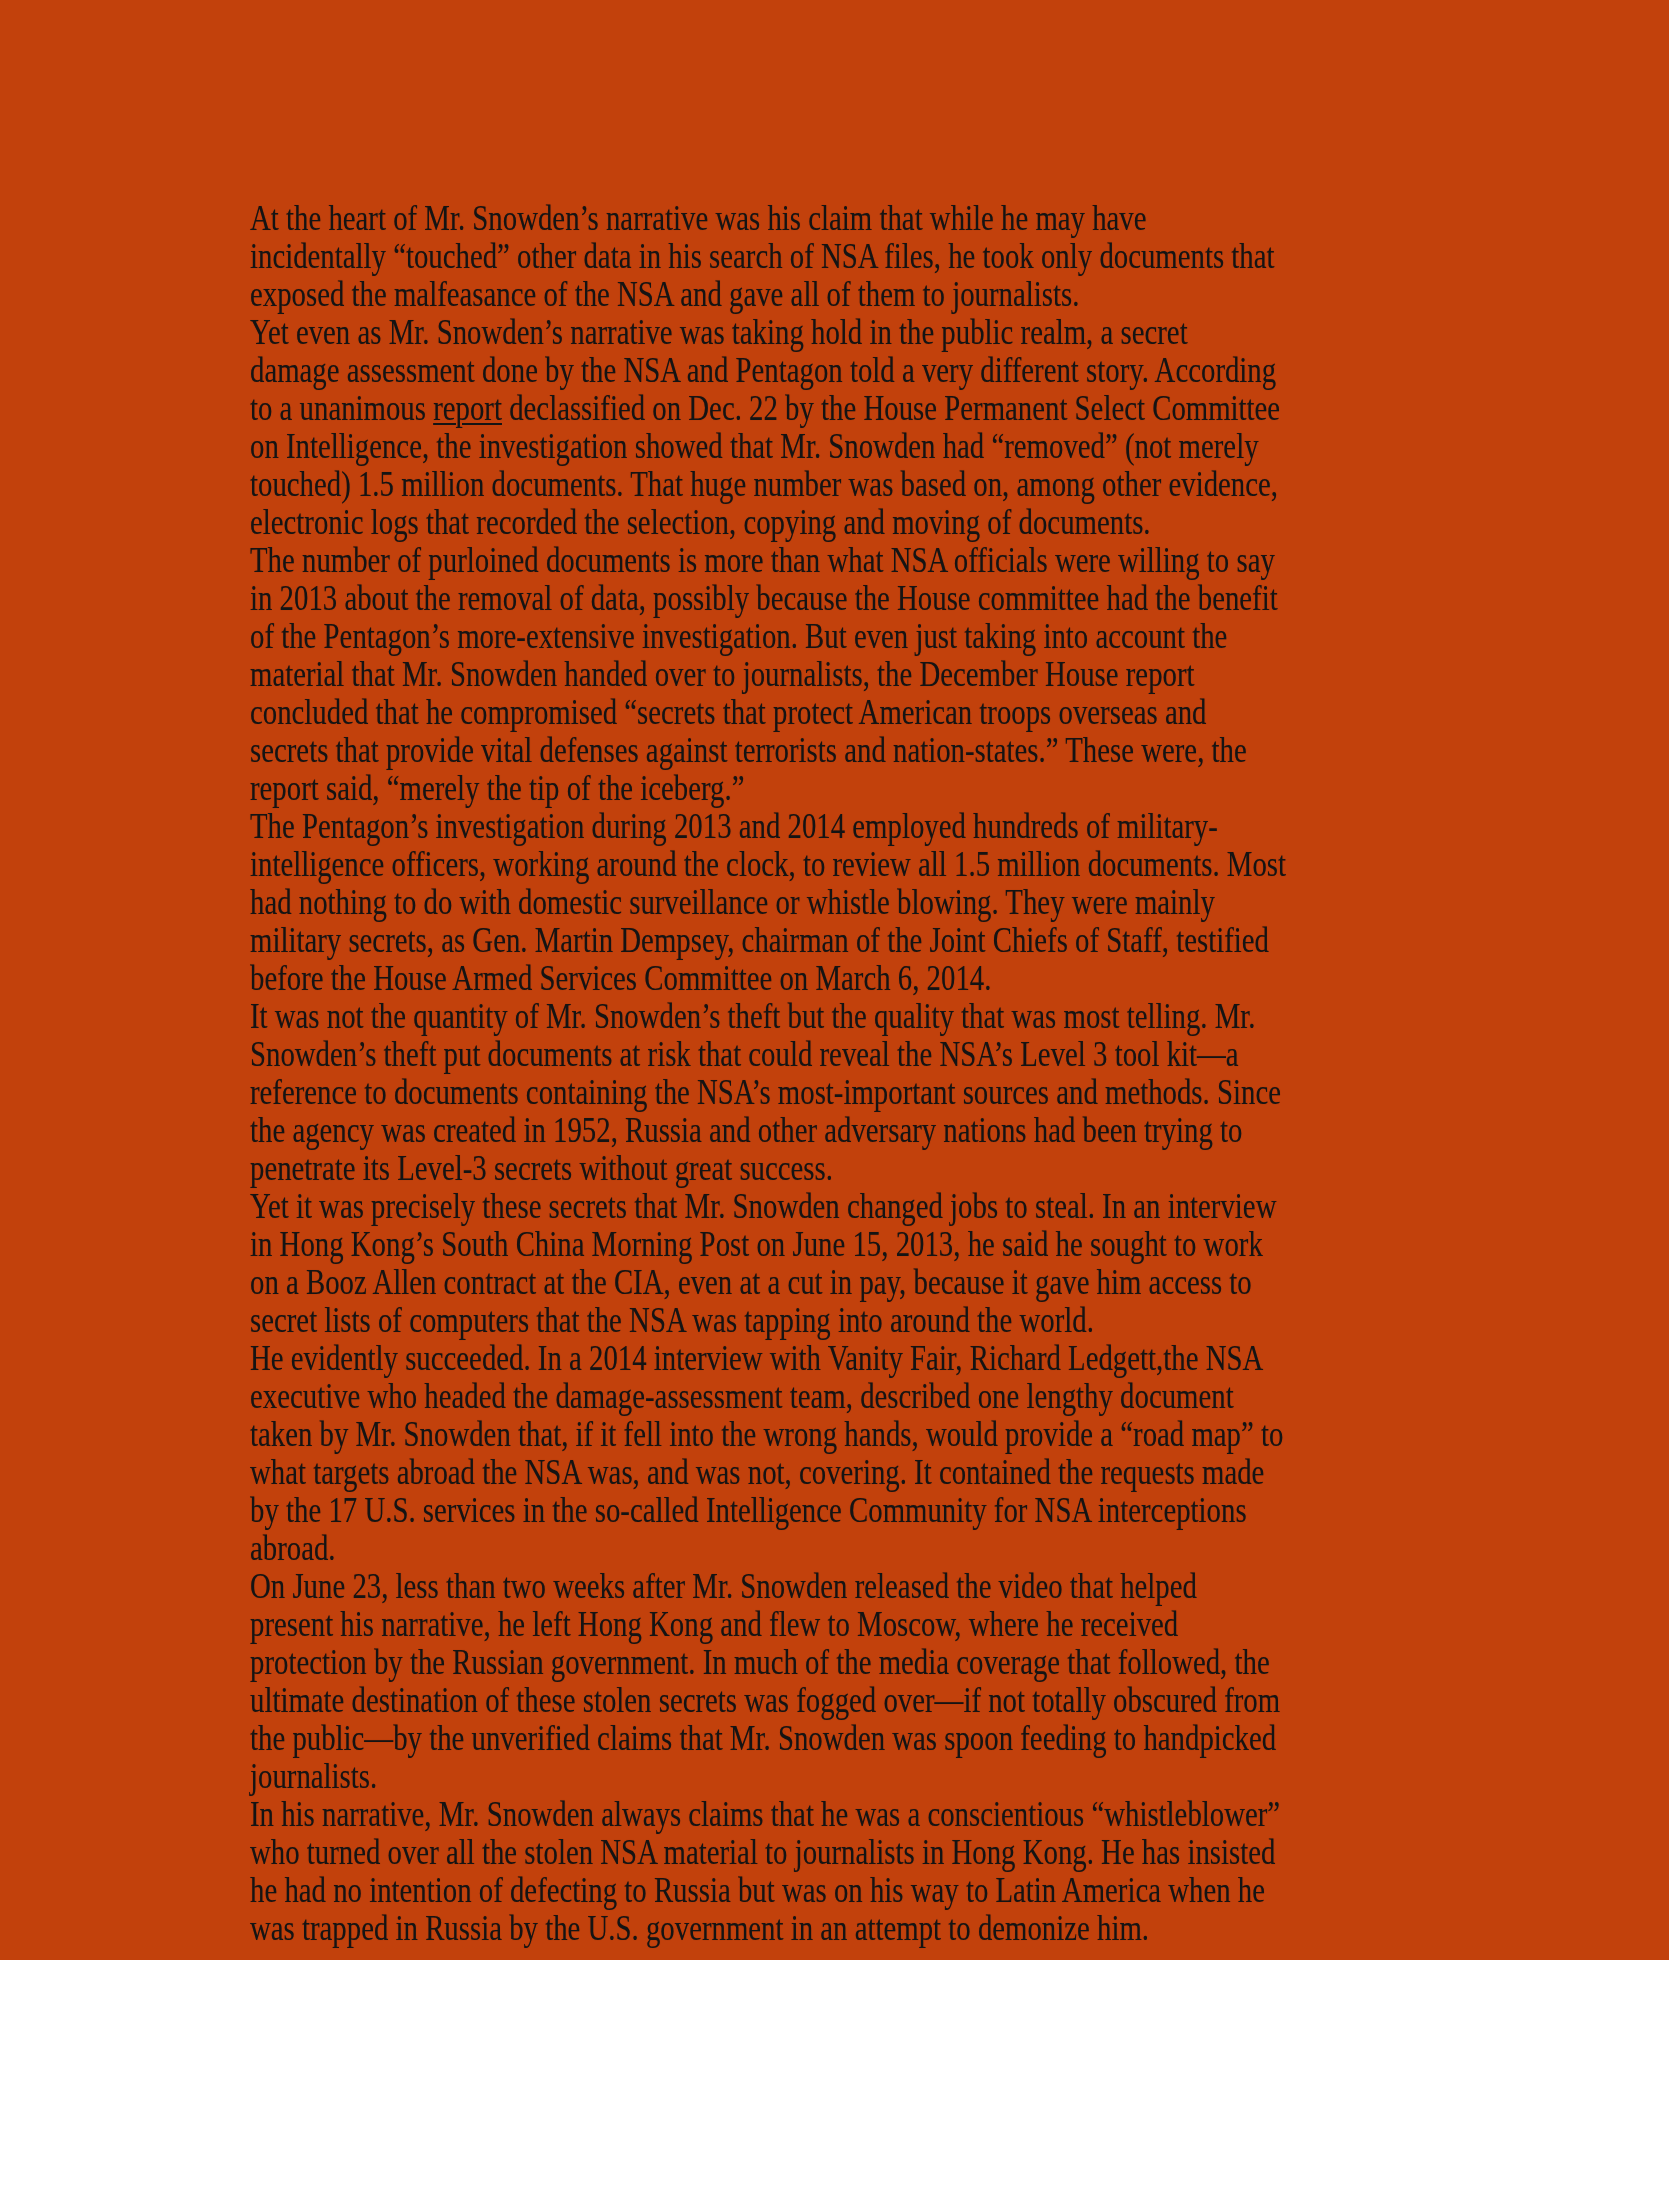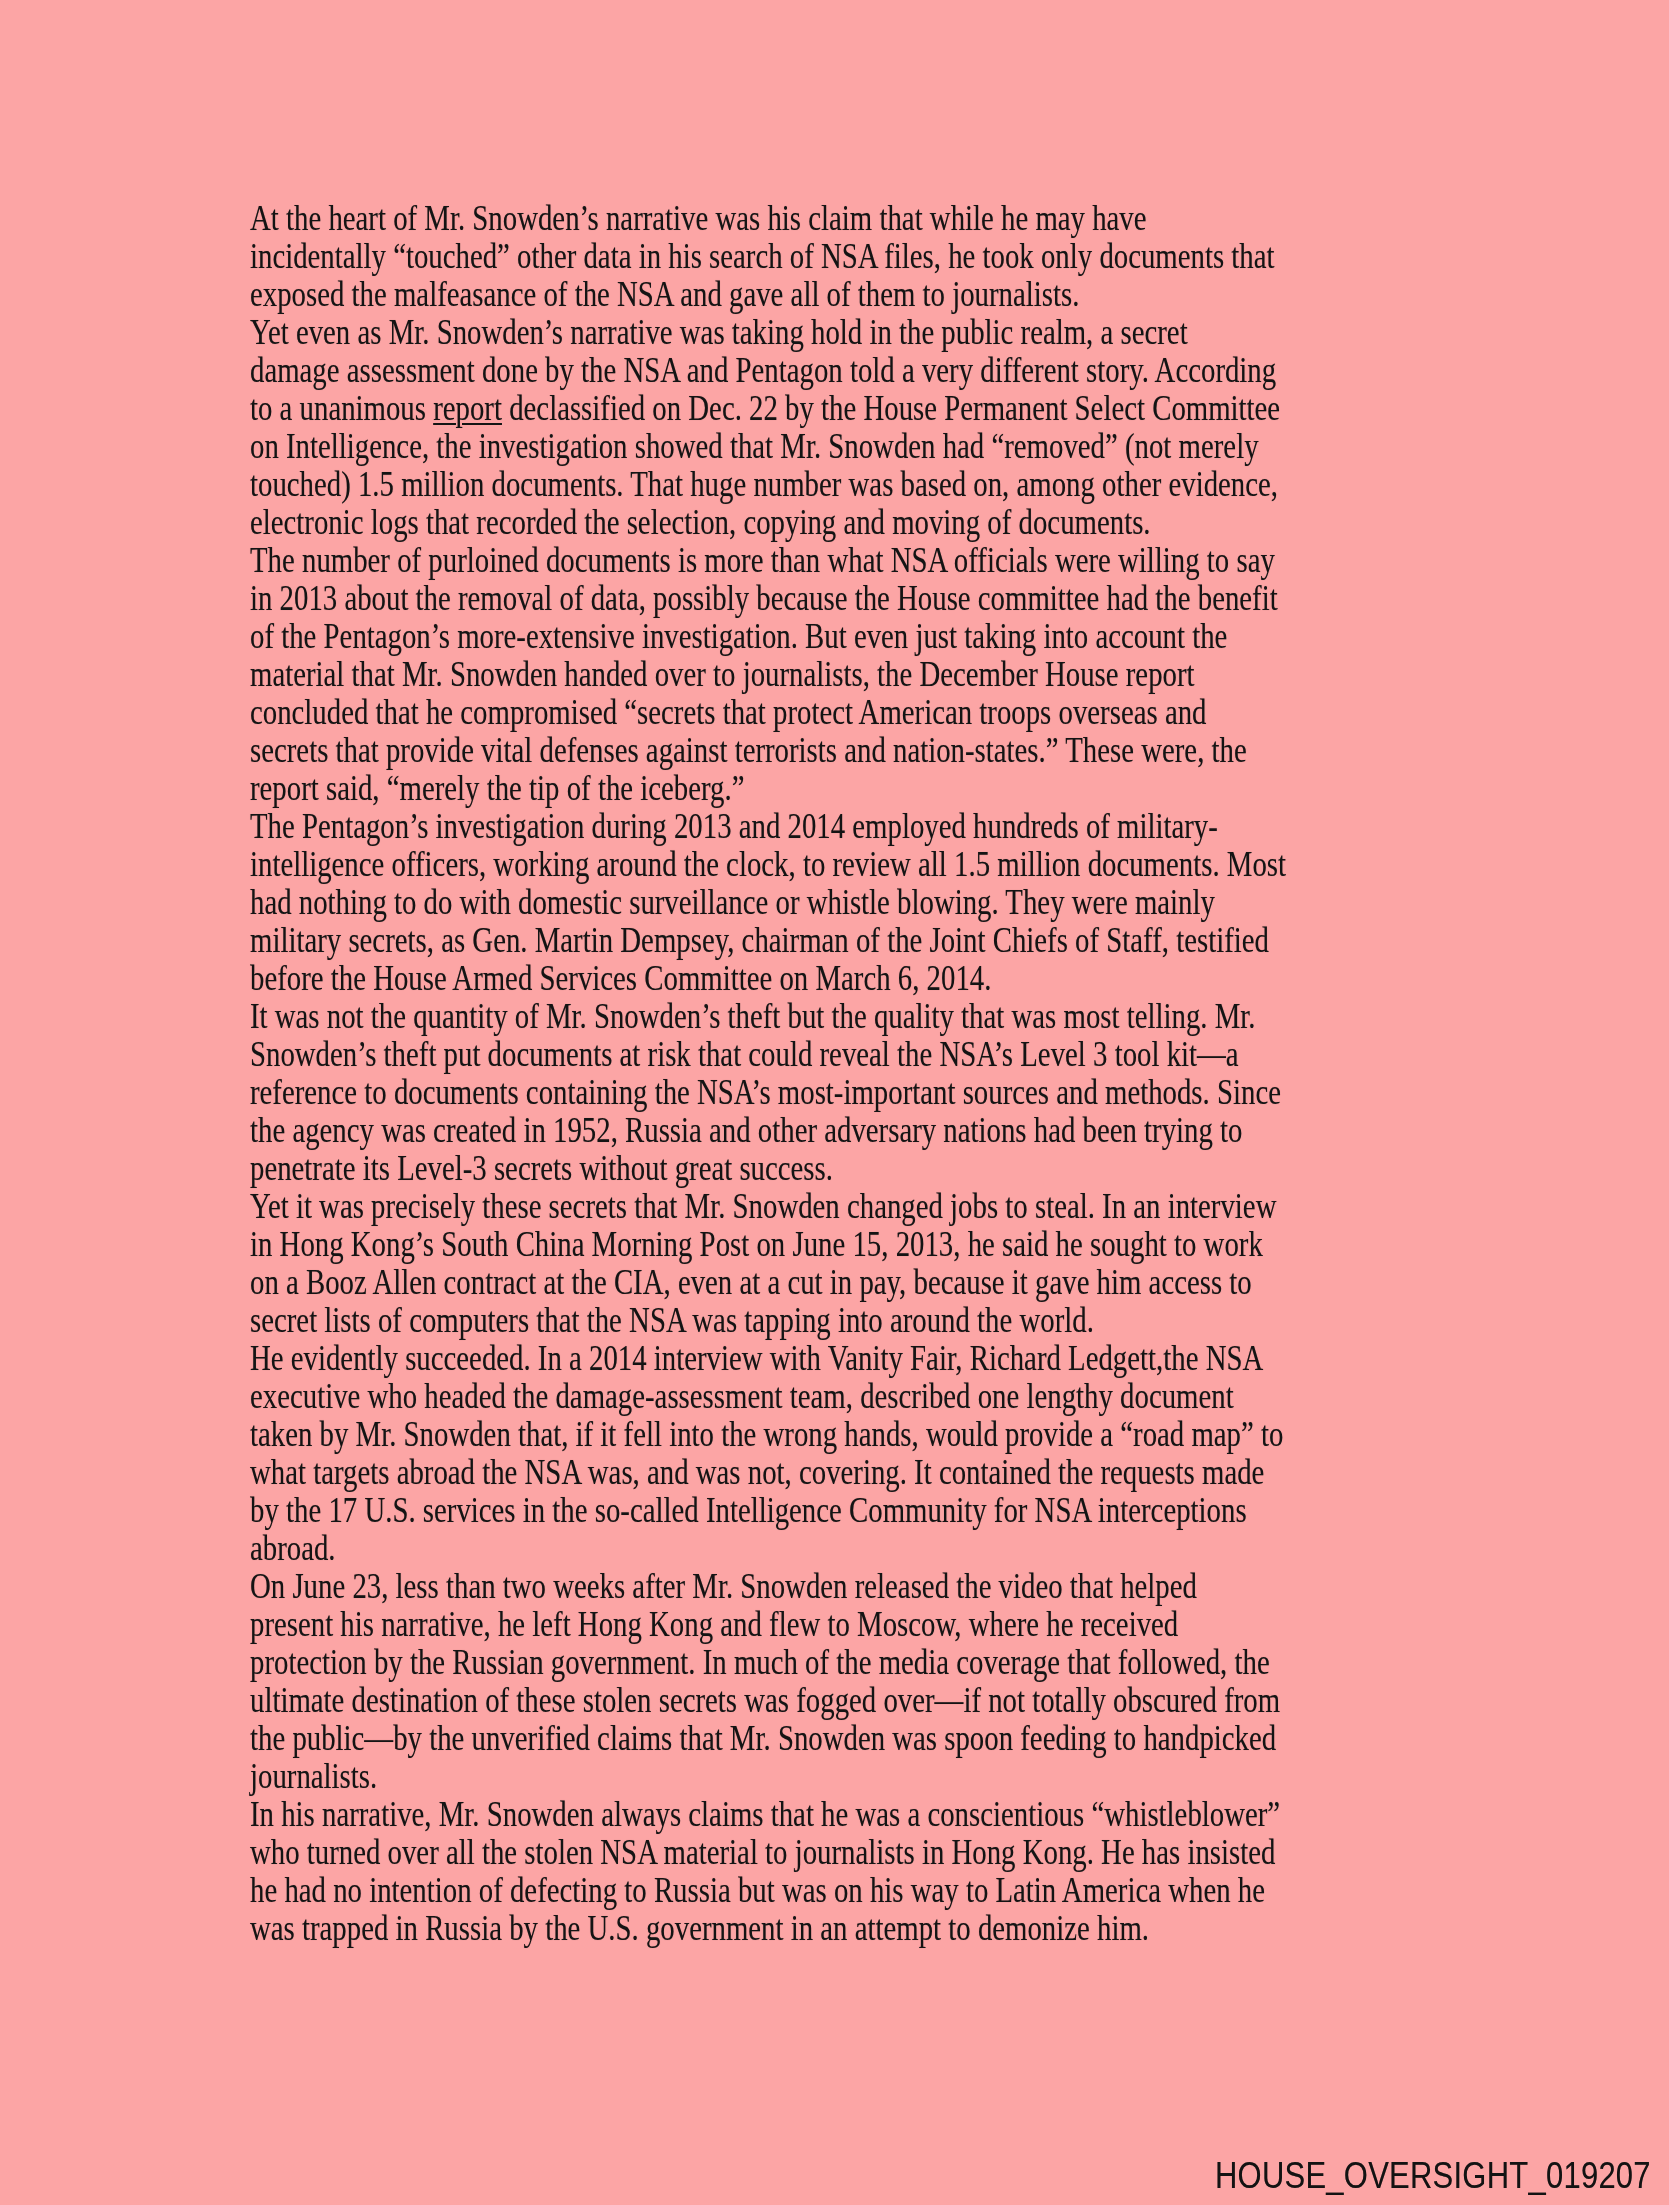--- a/index.html
+++ b/index.html
@@ -3,22 +3,22 @@
 <meta charset="utf-8">
 <style>
   html, body {
     margin: 0;
     padding: 0;
     background: #ffffff;
   }
   .page {
     position: relative;
     width: 1669px;
-    height: 2205px;
-    background: #fca5a5;
+    height: 1960px;
+    background: #c2410c;
     overflow: hidden;
   }
   .text-block {
     position: absolute;
     left: 250px;
     top: 199px;
     transform: scaleX(0.80);
     transform-origin: 0 0;
     font-family: "Liberation Serif", "DejaVu Serif", serif;
     font-size: 36px;

